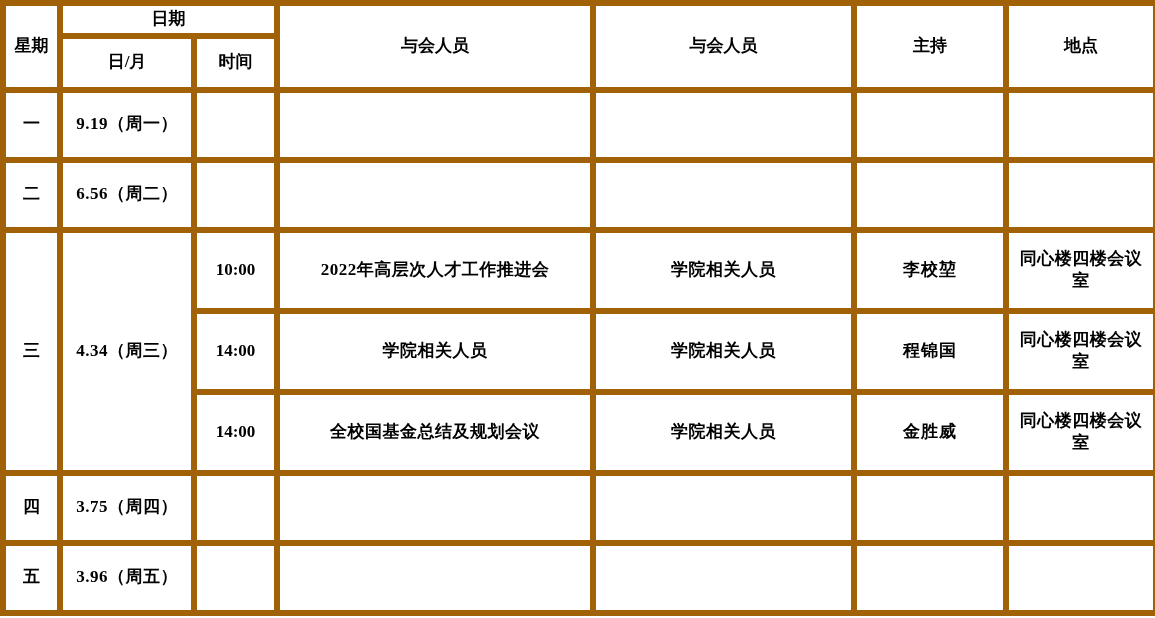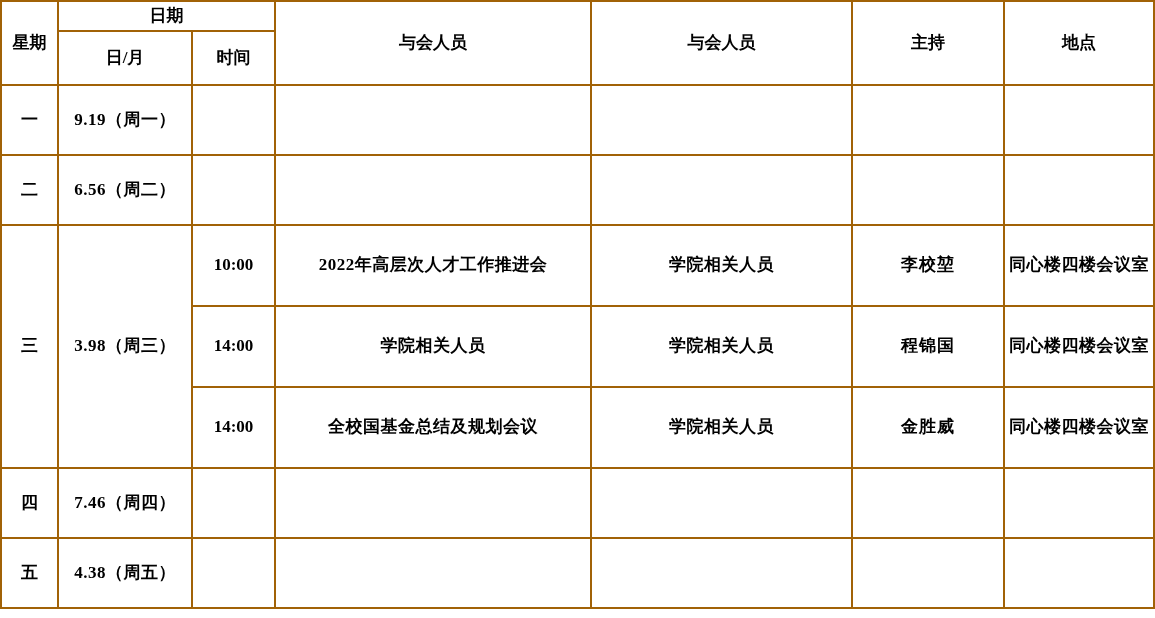--- a/index.html
+++ b/index.html
@@ -21,21 +21,21 @@
     box-sizing: border-box;
   }
   table.schedule {
     border-collapse: collapse;
     width: 1153px;
     margin: 0;
     table-layout: fixed;
   }
   table.schedule td,
   table.schedule th {
-    border: 2px solid #a16207;
+    border: 6px solid #a16207;
     text-align: center;
     vertical-align: middle;
     font-weight: bold;
     font-size: 17px;
     line-height: 1.35;
     padding: 2px 4px;
     box-sizing: border-box;
   }
   
   col.c-week   { width: 57px; }
@@ -137,21 +137,21 @@
         <td class="cell-date">6.56（周二）</td>
         <td class="cell-time"></td>
         <td class="cell-name"></td>
         <td class="cell-attend"></td>
         <td class="cell-host"></td>
         <td class="cell-place"></td>
       </tr>
 
       <tr class="row-meet">
         <td rowspan="3" class="cell-week">三</td>
-        <td rowspan="3" class="cell-date">3.98（周三）</td>
+        <td rowspan="3" class="cell-date">4.34（周三）</td>
         <td class="cell-time">10:00</td>
         <td class="cell-name">2022年高层次人才工作推进会</td>
         <td class="cell-attend">学院相关人员</td>
         <td class="cell-host">李校堃</td>
         <td class="cell-place">同心楼四楼会议室</td>
       </tr>
       <tr class="row-meet">
         <td class="cell-time">14:00</td>
         <td class="cell-name">学院相关人员</td>
         <td class="cell-attend">学院相关人员</td>
@@ -161,31 +161,31 @@
       <tr class="row-meet">
         <td class="cell-time">14:00</td>
         <td class="cell-name">全校国基金总结及规划会议</td>
         <td class="cell-attend">学院相关人员</td>
         <td class="cell-host">金胜威</td>
         <td class="cell-place">同心楼四楼会议室</td>
       </tr>
 
       <tr class="row-empty">
         <td class="cell-week">四</td>
-        <td class="cell-date">7.46（周四）</td>
+        <td class="cell-date">3.75（周四）</td>
         <td class="cell-time"></td>
         <td class="cell-name"></td>
         <td class="cell-attend"></td>
         <td class="cell-host"></td>
         <td class="cell-place"></td>
       </tr>
 
       <tr class="row-empty">
         <td class="cell-week">五</td>
-        <td class="cell-date">4.38（周五）</td>
+        <td class="cell-date">3.96（周五）</td>
         <td class="cell-time"></td>
         <td class="cell-name"></td>
         <td class="cell-attend"></td>
         <td class="cell-host"></td>
         <td class="cell-place"></td>
       </tr>
 
     </tbody>
   </table>
 </div>

